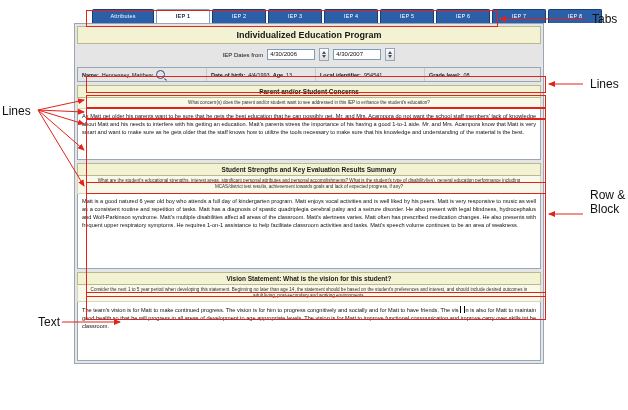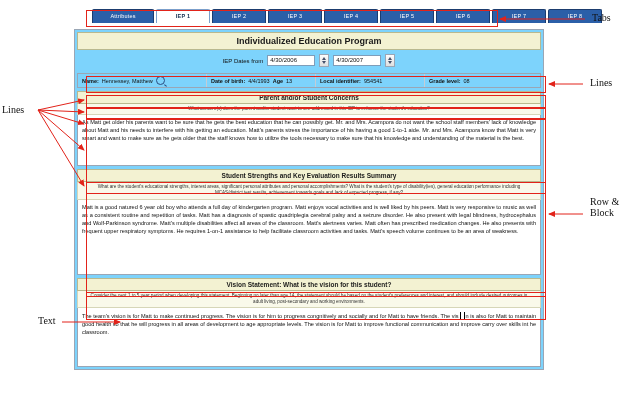--- a/index.html
+++ b/index.html
@@ -53,22 +53,22 @@
     background: #ffffff;
     color: #102a4c;
     font-weight: bold;
     border-color: #7b9fcb;
   }
   .tab.wide { min-width: 52px; }
 
   
   .frame {
     border: 1px solid #9aa6b5;
-    margin-top: 6px;
-    background: #7dd3fc;
+    margin-top: 0px;
+    background: #e5e5e5;
     padding: 2px;
   }
 
   .title-bar {
     background: #f3f2d2;
     border: 1px solid #b9b98f;
     text-align: center;
     font-size: 9px;
     font-weight: bold;
     color: #1a1a1a;
@@ -195,23 +195,23 @@
     border-right: 1px solid #000;
     position: relative;
     top: 1px;
     margin: 0 1px;
     vertical-align: baseline;
   }
 
   
   .ann-label {
     position: absolute;
-    font-size: 10px;
-    color: #111;
-    font-family: Liberation Serif, serif;
+    font-size: 12px;
+    color: #111;
+    font-family: Liberation Sans, sans-serif;
   }
   .redbox {
     position: absolute;
     border: 1px solid #e2231a;
     box-sizing: border-box;
     pointer-events: none;
   }
   svg.ann {
     position: absolute;
     left: 0; top: 0;
@@ -321,16 +321,16 @@
     <line x1="38" y1="110" x2="84" y2="100" stroke="#e2231a" stroke-width="1" marker-end="url(#ah)"></line>
     <line x1="38" y1="110" x2="84" y2="112" stroke="#e2231a" stroke-width="1" marker-end="url(#ah)"></line>
     <line x1="38" y1="110" x2="84" y2="124" stroke="#e2231a" stroke-width="1" marker-end="url(#ah)"></line>
     <line x1="38" y1="110" x2="84" y2="150" stroke="#e2231a" stroke-width="1" marker-end="url(#ah)"></line>
     <line x1="38" y1="110" x2="84" y2="186" stroke="#e2231a" stroke-width="1" marker-end="url(#ah)"></line>
   </svg>
 
   <div class="ann-label" style="left:592px; top:12px;">Tabs</div>
   <div class="ann-label" style="left:590px; top:77px;">Lines</div>
   <div class="ann-label" style="left:2px;   top:104px;">Lines</div>
-  <div class="ann-label" style="left:590px; top:196px;">Row &amp; Block</div>
+  <div class="ann-label" style="left:590px; top:188px;">Row &amp; Block</div>
   <div class="ann-label" style="left:38px;  top:315px;">Text</div>
 
 </div>
 
 </body></html>

